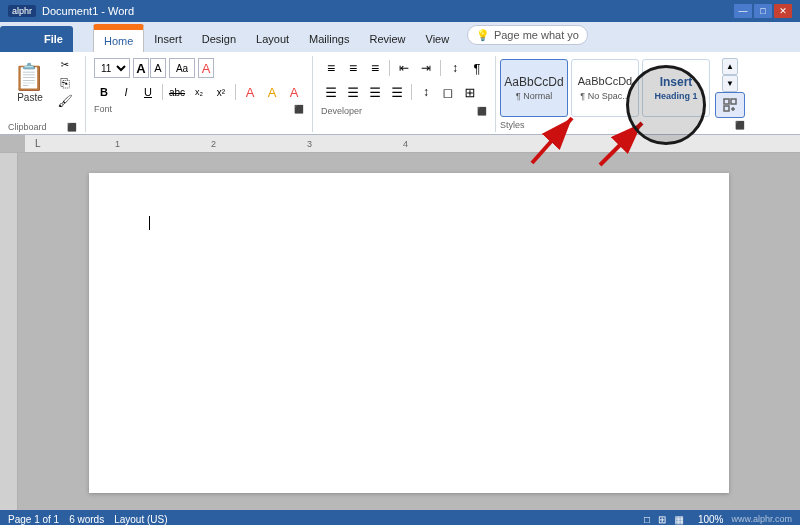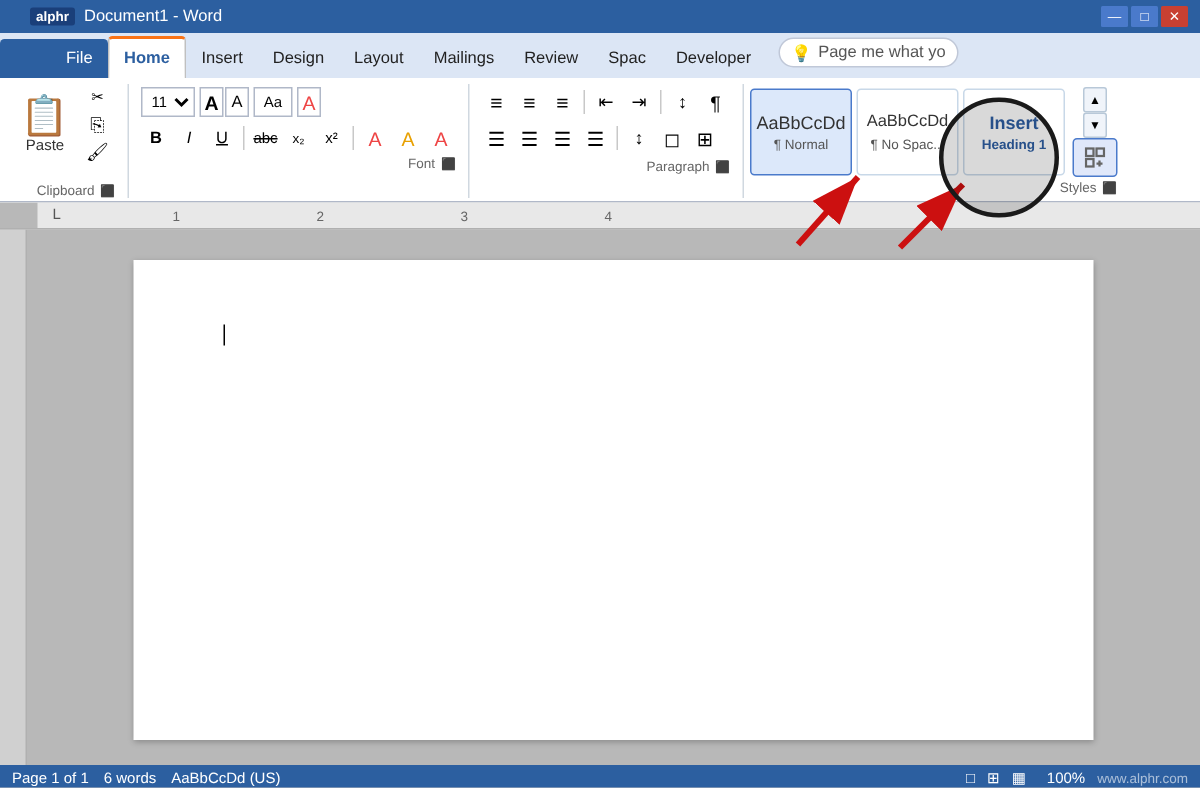--- a/index.html
+++ b/index.html
@@ -25,24 +25,23 @@
     }
     .title-bar-left {
       display: flex;
       align-items: center;
       gap: 6px;
     }
     .title-bar-logo {
       background: #1a3f7a;
       color: #fff;
       font-size: 9px;
-      font-weight: bold;
+      font-weight: normal;
       padding: 1px 4px;
       border-radius: 2px;
-      margin-left: 12px;
     }
     .title-bar-title { font-size: 11px; text-align: center; }
     .title-bar-controls {
       display: flex;
       gap: 2px;
     }
     .title-btn {
       width: 18px;
       height: 14px;
       background: #4a7acb;
@@ -61,32 +60,33 @@
       height: 26px;
       display: flex;
       align-items: center;
       color: #222;
       border-radius: 3px 3px 0 0;
       position: relative;
     }
     .ribbon-tab.active {
       background: #fff;
       color: #2c5fa0;
-      font-weight: 700;
-      border-top: 2px solid #f97316;
+      font-weight: 400;
+      border-top: 6px solid #f97316;
       border-left: 1px solid #c0c0c0;
       border-right: 1px solid #c0c0c0;
       height: 28px;
       z-index: 2;
+      margin-left: 20px;
     }
     .file-tab {
       background: #2c5fa0;
       color: white !important;
       border-radius: 3px 3px 0 0;
-      font-weight: 400;
+      font-weight: 700;
       padding-left: 44px;
     }
 
     
     .ribbon-body {
       background: #fff;
       border-bottom: 1px solid #b0b8c8;
       padding: 4px 6px 2px 6px;
       display: flex;
       align-items: stretch;
@@ -108,21 +108,21 @@
       gap: 2px;
     }
     .ribbon-group-label {
       font-size: 9px;
       color: #666;
       text-align: center;
       width: 100%;
       margin-top: 2px;
       display: flex;
       align-items: center;
-      justify-content: flex-end;
+      justify-content: space-between;
       gap: 4px;
     }
     .ribbon-group-label-icon {
       font-size: 8px;
       color: #999;
       cursor: pointer;
     }
 
     
     .clipboard-btn-main {
@@ -455,22 +455,21 @@
 </div>
 
 <div class="tabs-row">
   <div class="ribbon-tab file-tab">File</div>
   <div class="ribbon-tab active">Home</div>
   <div class="ribbon-tab">Insert</div>
   <div class="ribbon-tab">Design</div>
   <div class="ribbon-tab">Layout</div>
   <div class="ribbon-tab">Mailings</div>
   <div class="ribbon-tab">Review</div>
-  <div class="ribbon-tab">Spac</div>
-  <div class="ribbon-tab">Developer</div>
+  <div class="ribbon-tab">View</div>
   <div class="tell-me-box">
     <span>💡</span>
     <span>Page me what yo</span>
   </div>
 </div>
 
 <div class="ribbon-body">
 
   <div class="ribbon-group" style="min-width:80px;">
     <div class="ribbon-group-content">
@@ -549,21 +548,21 @@
         <div class="para-btn" style="font-size:13px;">☰</div>
         <div class="para-btn" style="font-size:13px;">☰</div>
         <div class="para-btn" style="font-size:13px;">☰</div>
         <div class="fmt-divider"></div>
         <div class="para-btn" style="font-size:12px;">↕</div>
         <div class="para-btn" style="font-size:13px;">◻</div>
         <div class="para-btn" style="font-size:13px;">⊞</div>
       </div>
     </div>
     <div class="ribbon-group-label">
-      <span>Paragraph</span>
+      <span>Developer</span>
       <span class="ribbon-group-label-icon">⬛</span>
     </div>
   </div>
 
   <div style="display:flex;flex-direction:column;padding:2px 4px;min-width:240px;">
     <div style="display:flex;align-items:center;flex:1;gap:3px;">
 
       <div class="style-item active">
         <div class="style-preview normal">AaBbCcDd</div>
         <div class="style-label">¶ Normal</div>
@@ -616,21 +615,21 @@
   <div class="doc-scroll-area">
     <div class="doc-page">
       <span class="doc-cursor"></span>
     </div>
   </div>
 </div>
 
 <div class="status-bar">
   <span>Page 1 of 1</span>
   <span>6 words</span>
-  <span>AaBbCcDd (US)</span>
+  <span>Layout (US)</span>
   <div class="status-right">
     <span style="cursor:pointer;">□</span>
     <span style="cursor:pointer;">⊞</span>
     <span style="cursor:pointer;">▦</span>
     <span style="margin-left:6px;">100%</span>
     <span class="watermark">www.alphr.com</span>
   </div>
 </div>
 
 <div class="annotation-layer">

